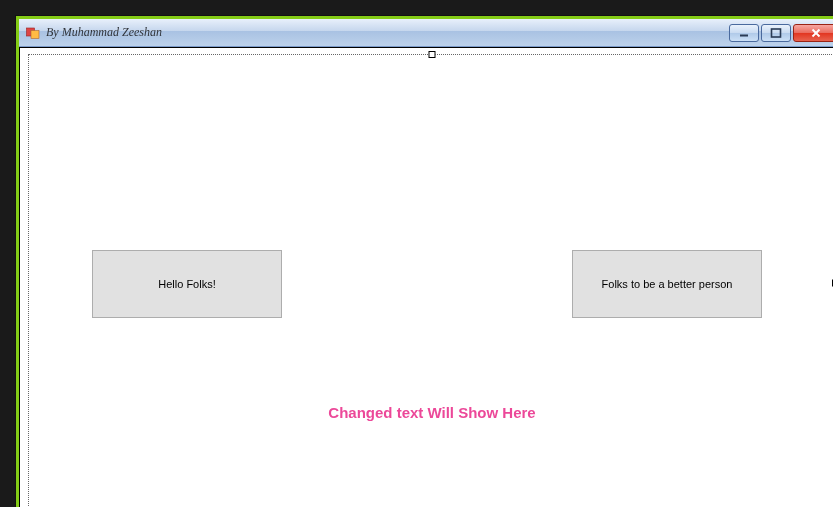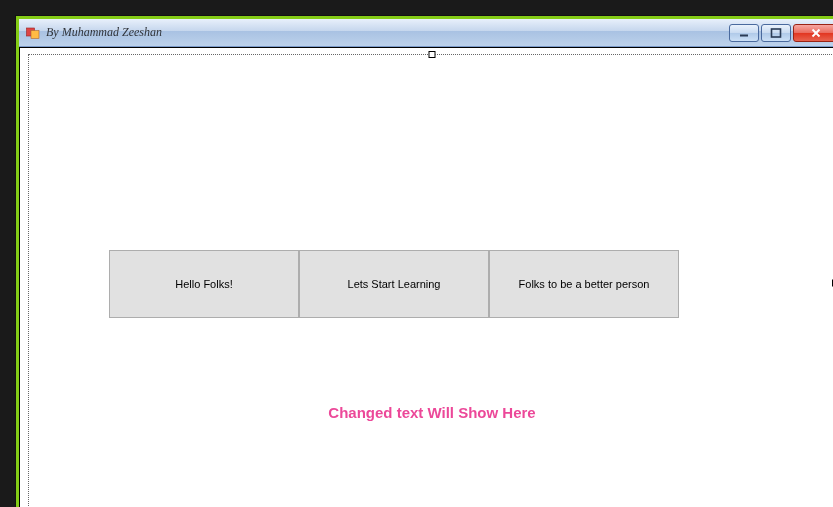--- a/index.html
+++ b/index.html
@@ -122,23 +122,24 @@
       font-family: Verdana, Arial, sans-serif;
       font-style: italic;
       font-weight: bold;
       font-size: 19px;
       color: #000;
     }
 
     .button-row {
       position: absolute;
       top: 195px;
-      left: 80px;
+      left: 63px;
       width: 670px;
       display: flex;
+      justify-content: space-between;
     }
 
     .wf-button {
       width: 190px;
       height: 68px;
       background: #e1e1e1;
       border: 1px solid #adadad;
       display: flex;
       align-items: center;
       justify-content: center;
@@ -194,20 +195,19 @@
 
   <div class="client-area">
     <div class="selection-frame">
       <div class="resize-handle rh-top"></div>
       <div class="resize-handle rh-bottom"></div>
       <div class="resize-handle rh-right"></div>
 
 
       <div class="button-row">
         <div class="wf-button">Hello Folks!</div>
-        <div class="wf-button">Lets Start Learning</div>
         <div class="wf-button">Folks to be a better person</div>
       </div>
 
       <div class="result-label">Changed text Will Show Here</div>
     </div>
   </div>
 </div>
 
 </body></html>

